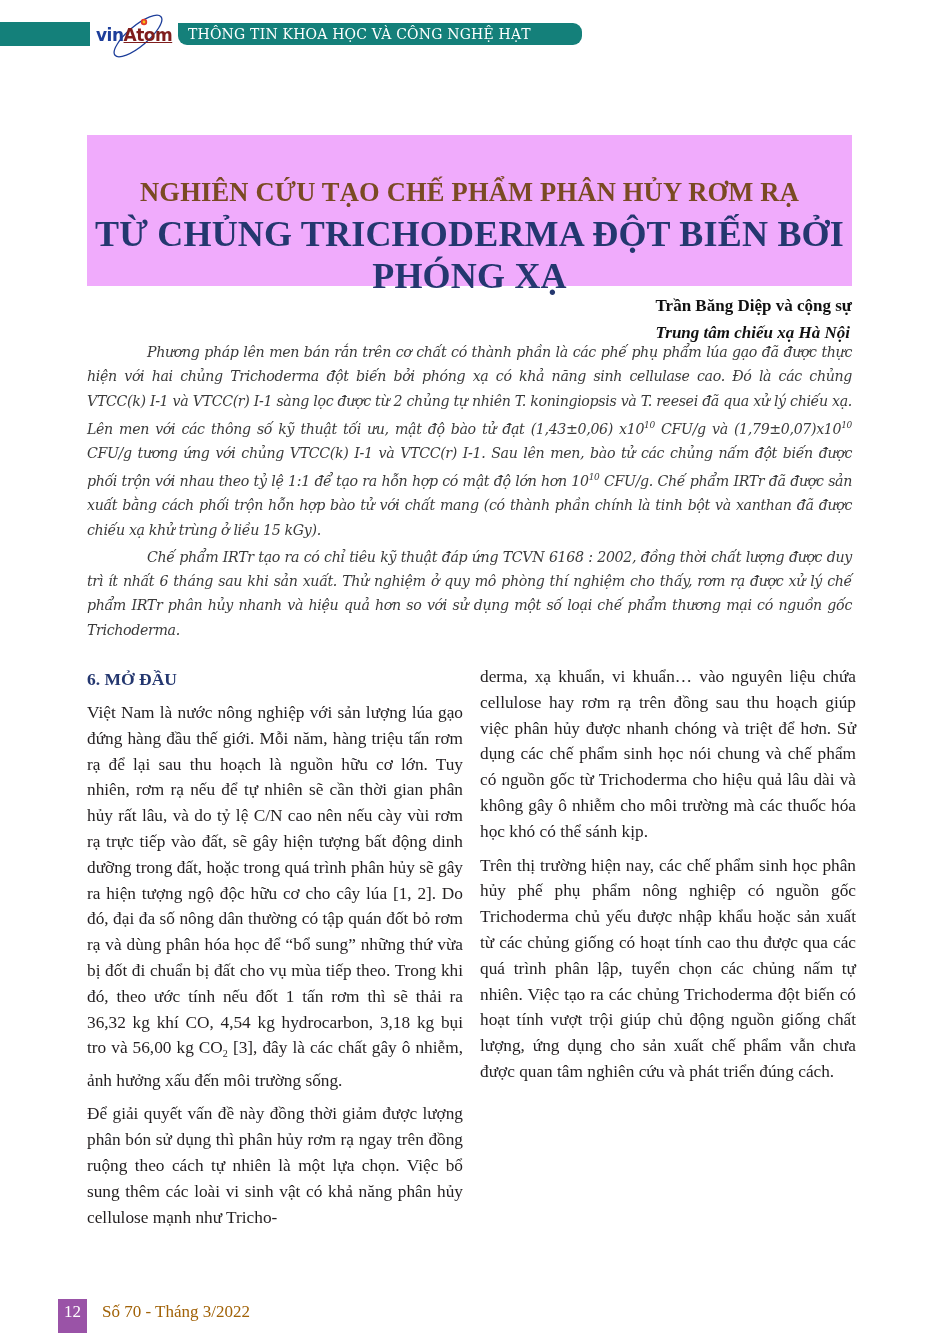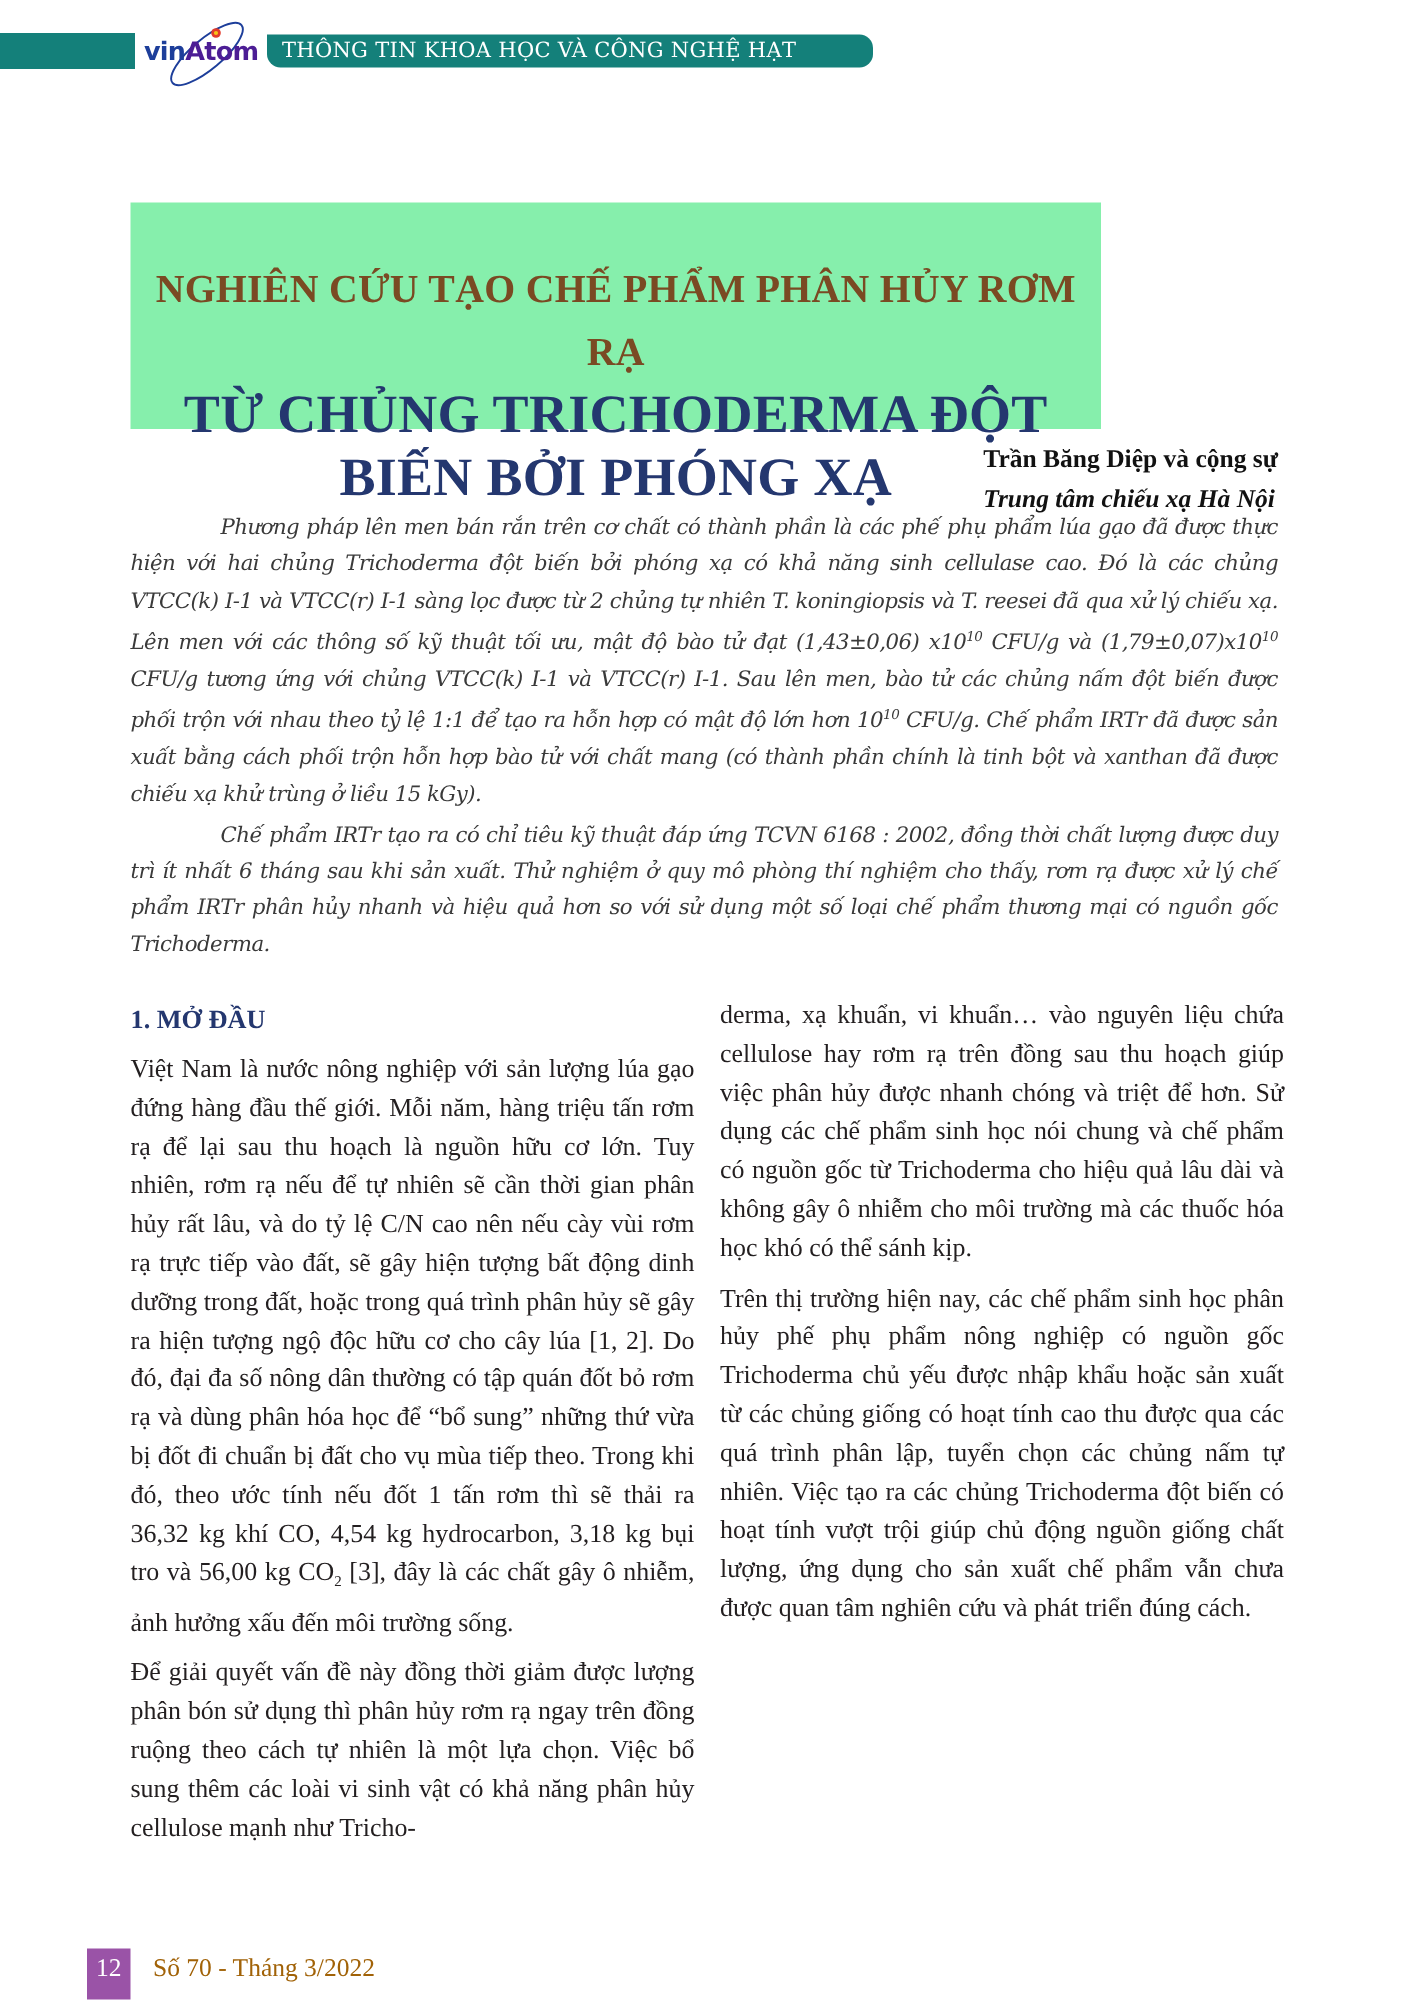--- a/index.html
+++ b/index.html
@@ -1,23 +1,23 @@
 <!DOCTYPE html>
 <html><head>
 <meta charset="utf-8">
 <style>
   html, body { margin:0; padding:0; background:#ffffff; }
   body { width:943px; height:1333px; position:relative; overflow:hidden; font-family:"Liberation Serif", serif; color:#231f20; }
   .hdr-bar { position:absolute; left:0; top:22px; width:90px; height:24px; background:#14807a; }
   .logo { position:absolute; left:94px; top:14px; width:86px; height:42px; }
   .logo-text { position:absolute; left:2px; top:11px; font-family:"DejaVu Sans", sans-serif; font-weight:bold; font-size:17px; color:#1d3e9a; letter-spacing:-0.5px; }
-  .logo-text .t2 { color:#4c1d95; }
+  .logo-text .t2 { color:#7f1d1d;text-decoration:underline; }
   .logo svg { position:absolute; left:0; top:0; }
   .pill { position:absolute; left:178px; top:23px; width:404px; height:22px; background:#14807a; border-radius:0 9px 9px 9px; color:#ffffff; font-family:"DejaVu Serif", serif; font-size:14px; line-height:22px; padding-left:10px; box-sizing:border-box; letter-spacing:0.2px; }
-  .title-box { position:absolute; left:87px; top:135px; width:647px; height:151px; background:#86efac; text-align:center; box-sizing:border-box; padding-top:36px; }
+  .title-box { position:absolute; left:87px; top:135px; width:765px; height:151px; background:#f0abfc; text-align:center; box-sizing:border-box; padding-top:36px; }
   .title-line1 { font-family:"Liberation Serif", serif; font-weight:bold; font-size:26.5px; color:#7a4a23; letter-spacing:0.2px; line-height:42px; }
   .title-line2 { font-family:"Liberation Serif", serif; font-weight:bold; font-size:36px; color:#24376f; letter-spacing:0.2px; line-height:42px; }
   .authors { position:absolute; right:91px; top:292px; text-align:left; font-family:"Liberation Serif", serif; font-weight:bold; font-size:17px; line-height:27px; color:#111; }
   .authors .aff { font-style:italic; }
   .abstract { position:absolute; left:87px; top:340px; width:765px; font-family:"DejaVu Serif", serif; font-style:italic; font-size:14.2px; line-height:24.3px; color:#3a3a3a; text-align:justify; letter-spacing:-0.35px; }
   .abstract p { margin:0 0 3px 0; text-indent:60px; }
   .abstract sup { font-size:9px; }
   .col { position:absolute; top:666px; width:376px; font-family:"Liberation Serif", serif; font-size:17.3px; line-height:25.8px; color:#231f20; text-align:justify; }
   .col-left { left:87px; }
   .col-right { left:480px; top:664px; }
@@ -50,21 +50,21 @@
   <div>Trần Băng Diệp và cộng sự</div>
   <div class="aff">Trung tâm chiếu xạ Hà Nội</div>
 </div>
 
 <div class="abstract">
   <p><span>Phương pháp lên men bán rắn trên cơ chất có thành phần là các phế phụ phẩm lúa gạo đã được thực hiện với hai chủng Trichoderma đột biến bởi phóng xạ có khả năng sinh cellulase cao. Đó là các chủng VTCC(k) I-1 và VTCC(r) I-1 sàng lọc được từ 2 chủng tự nhiên T. koningiopsis và T. reesei đã qua xử lý chiếu xạ. Lên men với các thông số kỹ thuật tối ưu, mật độ bào tử đạt (1,43±0,06) x10</span><sup>10</sup><span> CFU/g và (1,79±0,07)x10</span><sup>10</sup><span> CFU/g tương ứng với chủng VTCC(k) I-1 và VTCC(r) I-1. Sau lên men, bào tử các chủng nấm đột biến được phối trộn với nhau theo tỷ lệ 1:1 để tạo ra hỗn hợp có mật độ lớn hơn 10</span><sup>10</sup><span> CFU/g. Chế phẩm IRTr đã được sản xuất bằng cách phối trộn hỗn hợp bào tử với chất mang (có thành phần chính là tinh bột và xanthan đã được chiếu xạ khử trùng ở liều 15 kGy).</span></p>
   <p>Chế phẩm IRTr tạo ra có chỉ tiêu kỹ thuật đáp ứng TCVN 6168 : 2002, đồng thời chất lượng được duy trì ít nhất 6 tháng sau khi sản xuất. Thử nghiệm ở quy mô phòng thí nghiệm cho thấy, rơm rạ được xử lý chế phẩm IRTr phân hủy nhanh và hiệu quả hơn so với sử dụng một số loại chế phẩm thương mại có nguồn gốc Trichoderma.</p>
 </div>
 
 <div class="col col-left">
-  <div class="sec-head">1. MỞ ĐẦU</div>
+  <div class="sec-head">6. MỞ ĐẦU</div>
   <p><span>Việt Nam là nước nông nghiệp với sản lượng lúa gạo đứng hàng đầu thế giới. Mỗi năm, hàng triệu tấn rơm rạ để lại sau thu hoạch là nguồn hữu cơ lớn. Tuy nhiên, rơm rạ nếu để tự nhiên sẽ cần thời gian phân hủy rất lâu, và do tỷ lệ C/N cao nên nếu cày vùi rơm rạ trực tiếp vào đất, sẽ gây hiện tượng bất động dinh dưỡng trong đất, hoặc trong quá trình phân hủy sẽ gây ra hiện tượng ngộ độc hữu cơ cho cây lúa [1, 2]. Do đó, đại đa số nông dân thường có tập quán đốt bỏ rơm rạ và dùng phân hóa học để “bổ sung” những thứ vừa bị đốt đi chuẩn bị đất cho vụ mùa tiếp theo. Trong khi đó, theo ước tính nếu đốt 1 tấn rơm thì sẽ thải ra 36,32 kg khí CO, 4,54 kg hydrocarbon, 3,18 kg bụi tro và 56,00 kg CO</span><sub>2</sub><span> [3], đây là các chất gây ô nhiễm, ảnh hưởng xấu đến môi trường sống.</span></p>
   <p>Để giải quyết vấn đề này đồng thời giảm được lượng phân bón sử dụng thì phân hủy rơm rạ ngay trên đồng ruộng theo cách tự nhiên là một lựa chọn. Việc bổ sung thêm các loài vi sinh vật có khả năng phân hủy cellulose mạnh như Tricho-</p>
 </div>
 
 <div class="col col-right">
   <p>derma, xạ khuẩn, vi khuẩn… vào nguyên liệu chứa cellulose hay rơm rạ trên đồng sau thu hoạch giúp việc phân hủy được nhanh chóng và triệt để hơn. Sử dụng các chế phẩm sinh học nói chung và chế phẩm có nguồn gốc từ Trichoderma cho hiệu quả lâu dài và không gây ô nhiễm cho môi trường mà các thuốc hóa học khó có thể sánh kịp.</p>
   <p>Trên thị trường hiện nay, các chế phẩm sinh học phân hủy phế phụ phẩm nông nghiệp có nguồn gốc Trichoderma chủ yếu được nhập khẩu hoặc sản xuất từ các chủng giống có hoạt tính cao thu được qua các quá trình phân lập, tuyển chọn các chủng nấm tự nhiên. Việc tạo ra các chủng Trichoderma đột biến có hoạt tính vượt trội giúp chủ động nguồn giống chất lượng, ứng dụng cho sản xuất chế phẩm vẫn chưa được quan tâm nghiên cứu và phát triển đúng cách.</p>
 </div>
 
 <div class="footer-num">12</div>

